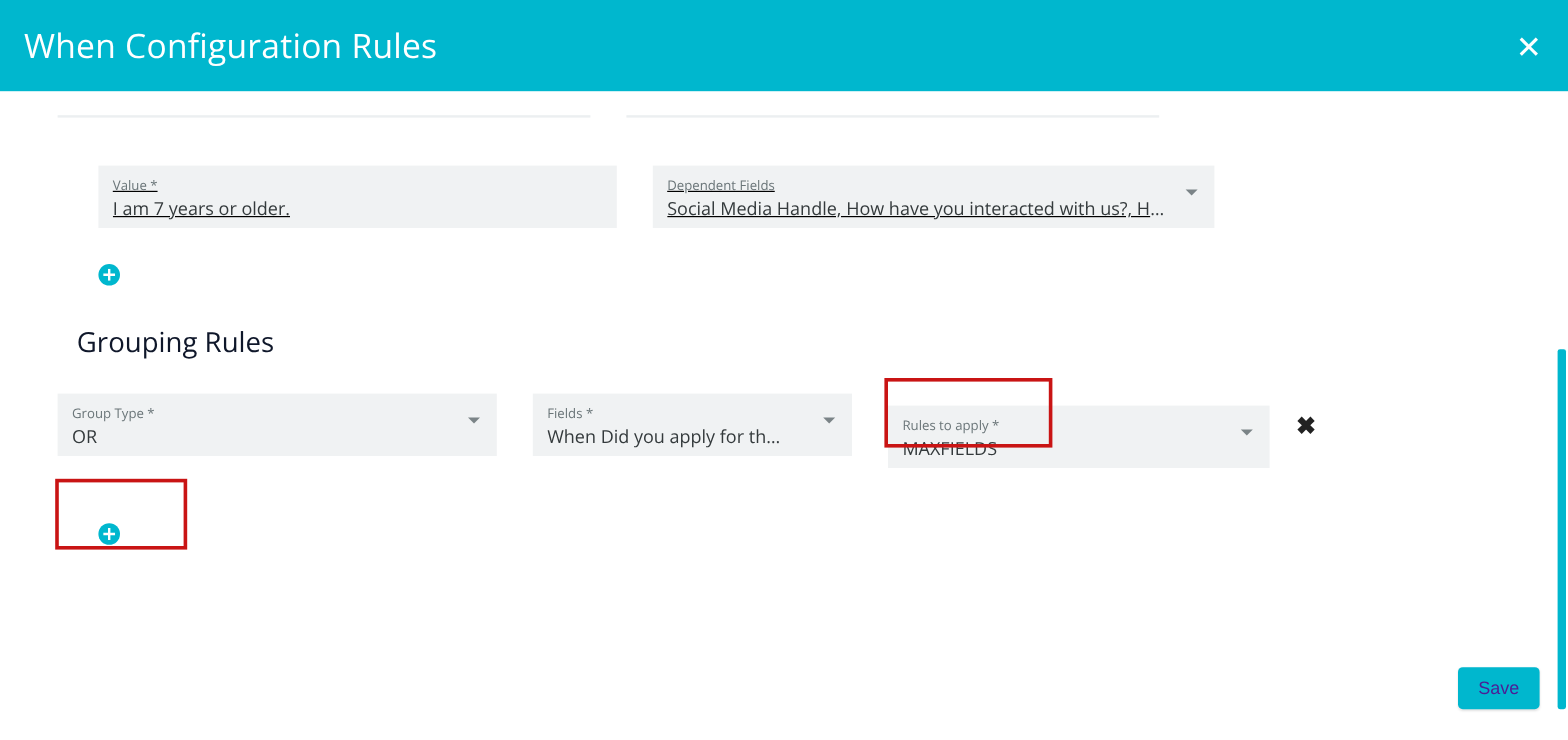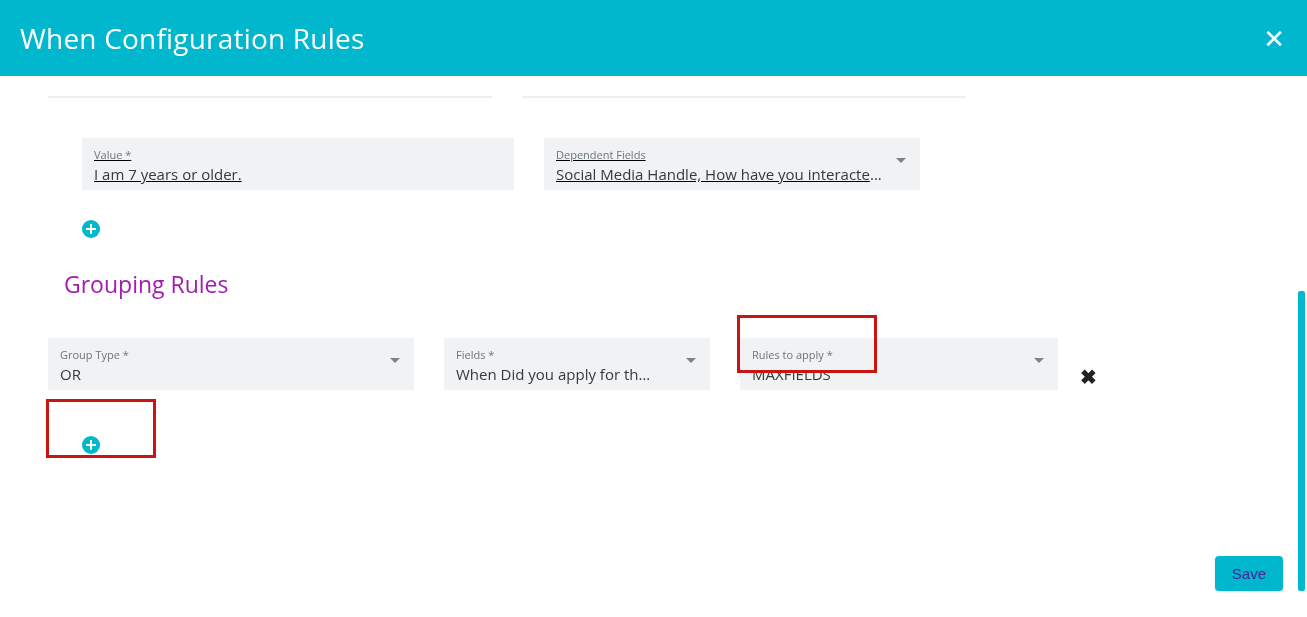--- a/index.html
+++ b/index.html
@@ -81,48 +81,48 @@
     position: absolute;
     right: 14px;
     top: 20px;
     width: 0;
     height: 0;
     border-left: 5px solid transparent;
     border-right: 5px solid transparent;
     border-top: 5px solid #7b8487;
   }
   .w-value { width: 432px; }
-  .w-dep   { width: 376px; padding-right: 34px; }
+  .w-dep   { width: 468px; padding-right: 34px; }
 
   .plus-btn {
     width: 18px;
     height: 18px;
     border-radius: 50%;
     background: #00b7ce;
     color: #fff;
     display: flex;
     align-items: center;
     justify-content: center;
     font-weight: 700;
     cursor: pointer;
     margin-left: 82px;
     margin-top: 30px;
   }
   .plus-btn svg { display:block; }
 
   .section-title {
-    color: #a21caf;
+    color: #0f172a;
     font-size: 23px;
     font-weight: 400;
     margin: 30px 12px 18px 64px;
   }
 
   .group-row {
     display: flex;
-    align-items: flex-end;
+    align-items: center;
     gap: 30px;
     padding-left: 48px;
   }
   .w-gtype  { width: 366px; padding-right: 34px;}
   .w-fields { width: 266px; padding-right: 52px;}
   .w-rules  { width: 318px; padding-right: 34px; margin-top: 20px;}
   .highlight-box {
     position: absolute;
     border: 3px solid #c91414;
     pointer-events: none;

